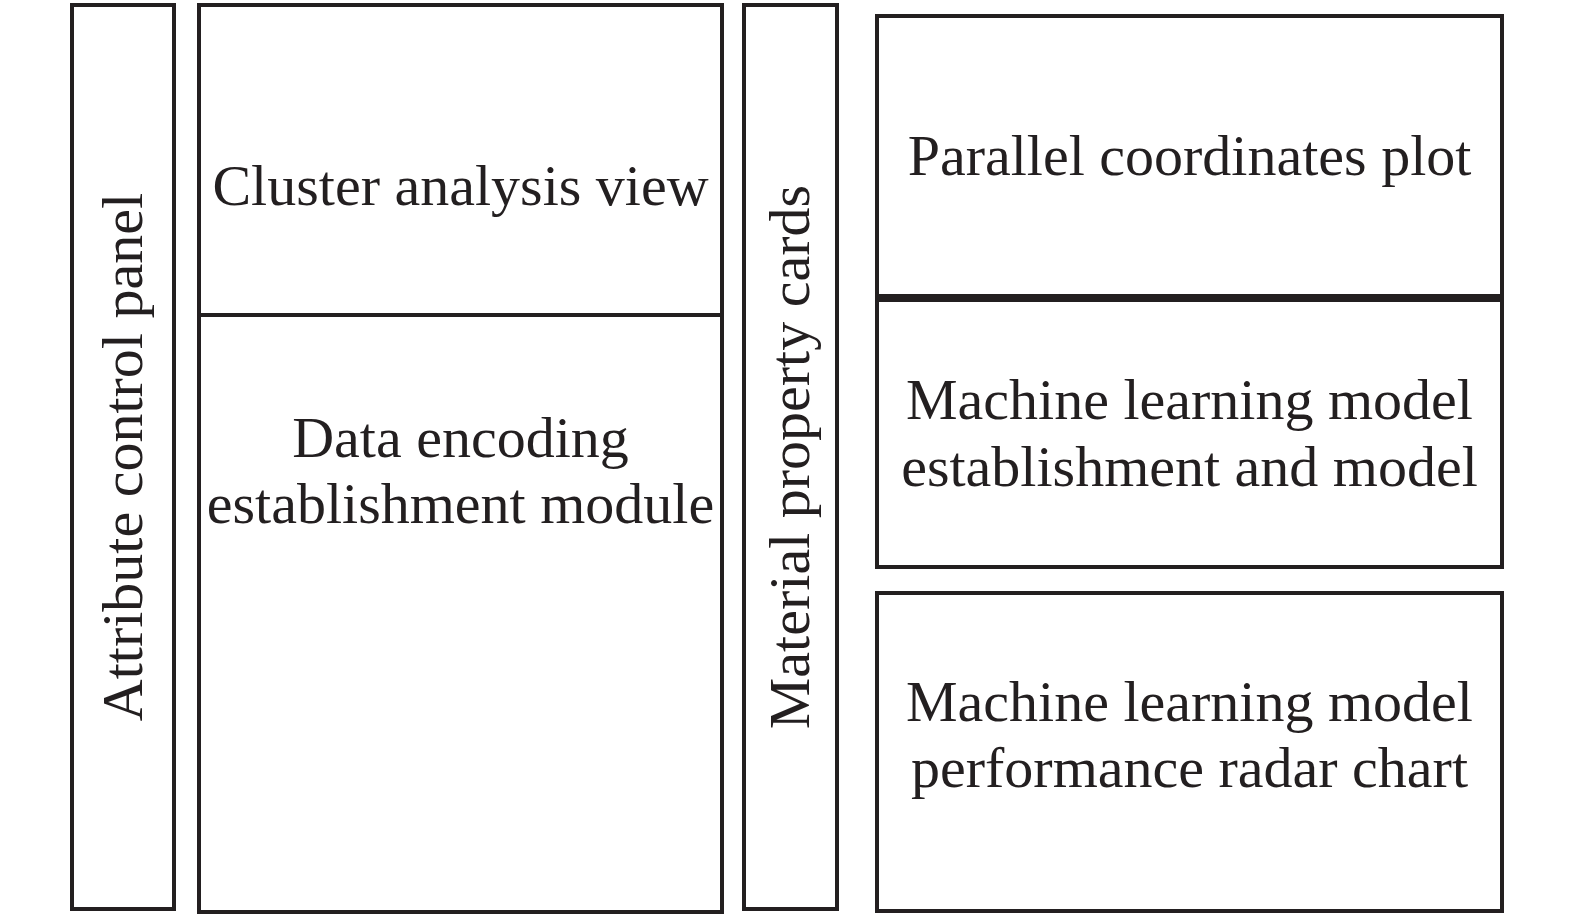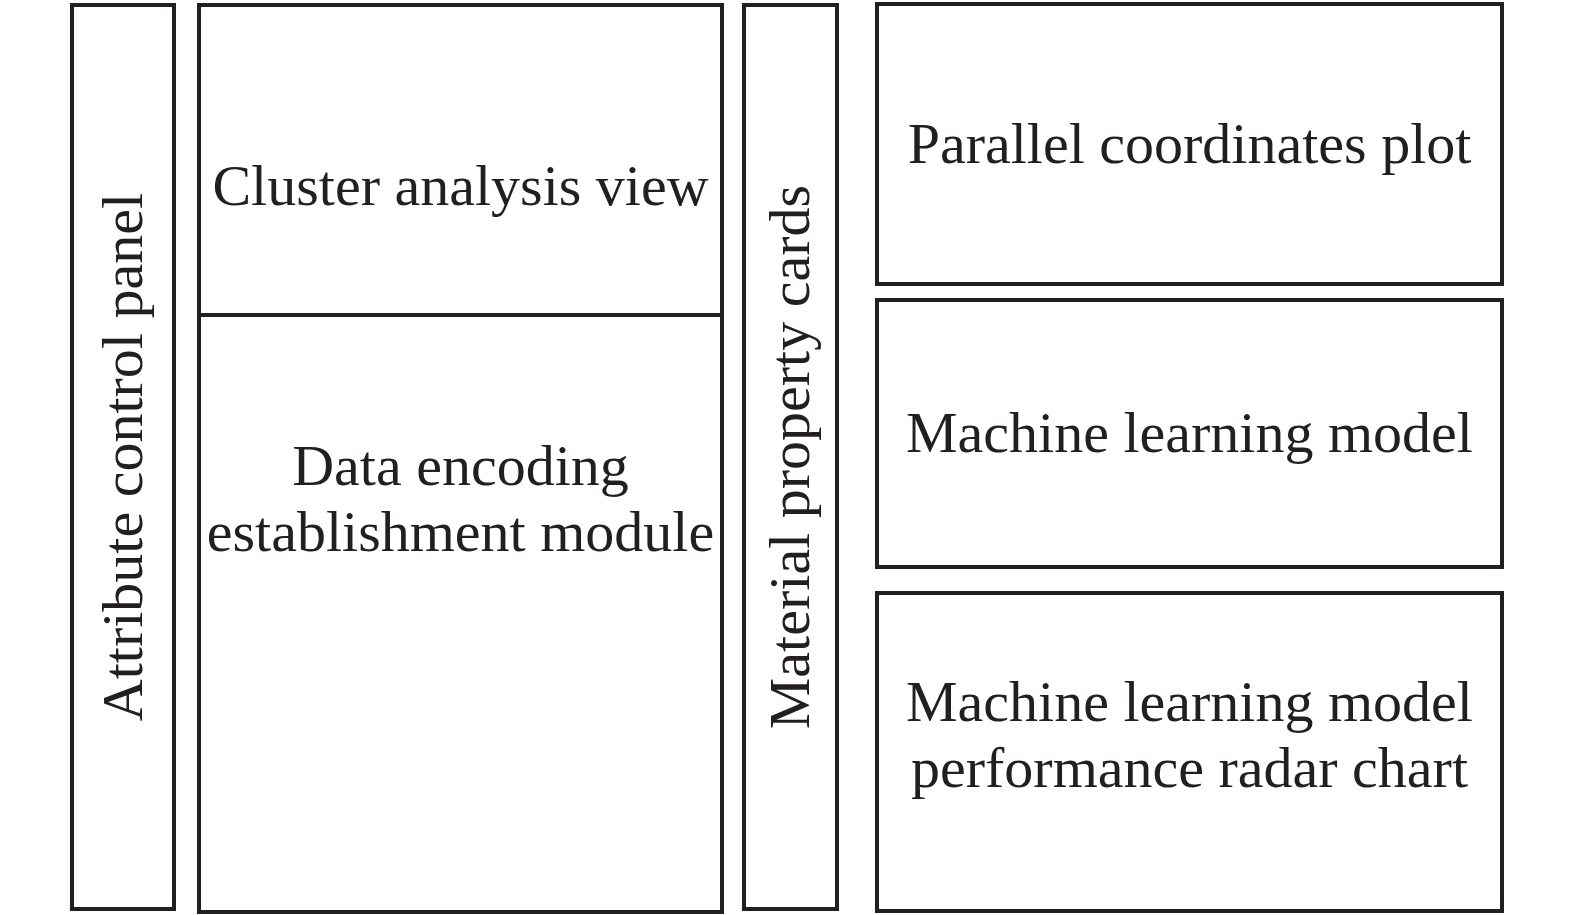--- a/index.html
+++ b/index.html
@@ -36,23 +36,23 @@
   
   .vstrip .vtext {
     transform: rotate(-90deg);
     transform-origin: center center;
     white-space: nowrap;
   }
   
   .p-attribute { left: 70px;  top: 3px;   width: 106px; height: 908px; }
   .p-cluster   { left: 197px; top: 3px;   width: 527px; height: 367px; }
   .p-data      { left: 197px; top: 313px; width: 527px; height: 601px;
-                 justify-content: flex-start; padding-top: 116px; }
+                 justify-content: flex-start; padding-top: 88px; }
   .p-material  { left: 742px; top: 3px;   width: 97px;  height: 908px; }
-  .p-parallel  { left: 875px; top: 2px;   width: 629px; height: 284px; }
+  .p-parallel  { left: 875px; top: 14px;   width: 629px; height: 284px; }
   .p-mlmodel   { left: 875px; top: 298px; width: 629px; height: 271px; }
   .p-radar     { left: 875px; top: 591px; width: 629px; height: 322px;
                  padding-bottom: 34px; }
 </style>
 </head>
 <body>
 
 <div class="figure">
 
   <div class="panel vstrip p-attribute">
@@ -71,20 +71,21 @@
   <div class="panel vstrip p-material">
     <span class="vtext">Material property cards</span>
   </div>
 
   <div class="panel p-parallel">
     <div class="line">Parallel coordinates plot</div>
   </div>
 
   <div class="panel p-mlmodel">
     <div class="line">Machine learning model</div>
+    <div class="line">establishment and model</div>
   </div>
 
   <div class="panel p-radar">
     <div class="line">Machine learning model</div>
     <div class="line">performance radar chart</div>
   </div>
 
 </div>
 
 </body></html>

